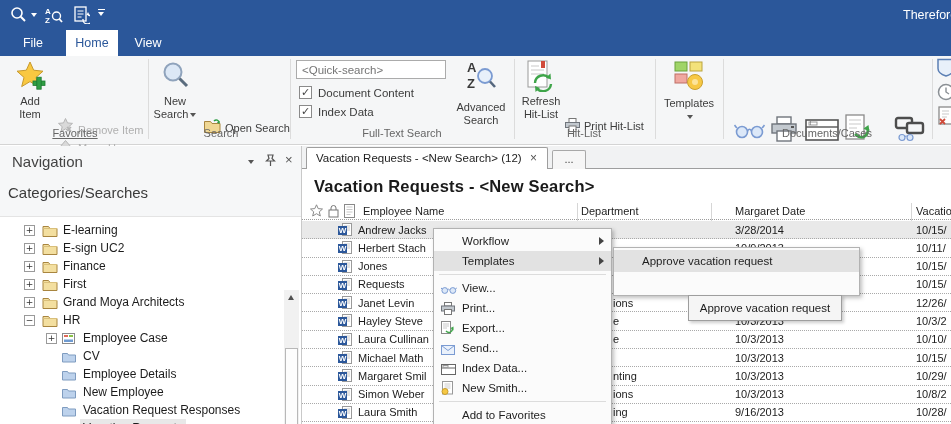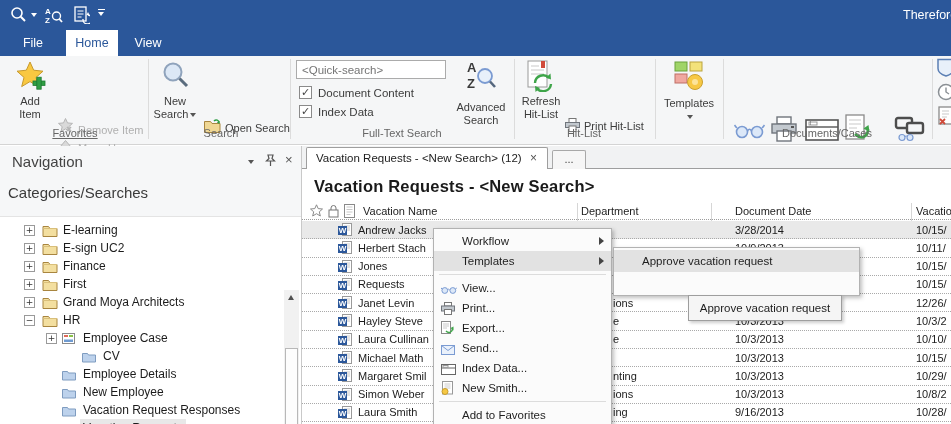--- a/index.html
+++ b/index.html
@@ -366,21 +366,21 @@
           <div class="trow" style="top: 112px;">
             <span class="expander" style="left: 46px;">+</span>
             <span class="ticon" style="left: 62px;"><svg width="13" height="13" viewBox="0 0 13 13">
                 <rect x="0.5" y="1.5" width="12" height="10" fill="#fff" stroke="#8a8a8a"></rect>
                 <rect x="2" y="3" width="4" height="2" fill="#e06a5a"></rect>
                 <rect x="7" y="3" width="4" height="2" fill="#8bc34a"></rect>
                 <rect x="2" y="7.5" width="9" height="2.5" fill="#6f9bd1"></rect>
               </svg></span>
             <span class="tlabel" style="left: 80px;">Employee Case</span>
           </div>
-          <div class="trow" style="top: 130px; margin-left: 20px;">
+          <div class="trow" style="top: 130px;">
             <span class="ticon" style="left: 62px;"><svg width="14" height="11" viewBox="0 0 14 11">
                 <path d="M0.5 1.5h5l1 1.5h7v7H0.5z" fill="#bdd2ec" stroke="#7f9cc0"></path>
               </svg></span>
             <span class="tlabel" style="left: 80px;">CV</span>
           </div>
           <div class="trow" style="top: 148px;">
             <span class="ticon" style="left: 62px;"><svg width="14" height="11" viewBox="0 0 14 11">
                 <path d="M0.5 1.5h5l1 1.5h7v7H0.5z" fill="#bdd2ec" stroke="#7f9cc0"></path>
               </svg></span>
             <span class="tlabel" style="left: 80px;">Employee Details</span>
@@ -431,23 +431,23 @@
             <path d="M6.5 0.8l1.7 3.8 4.3 0.4-3.2 2.8 1 4.2-3.8-2.3-3.8 2.3 1-4.2L0.5 5l4.3-0.4z" fill="none" stroke="#8a8a8a"></path>
           </svg></span>
       <span class="hcol" style="left:26px;top:1px;"><svg width="11" height="14" viewBox="0 0 11 14">
             <rect x="1" y="6" width="9" height="7" fill="#fff" stroke="#777"></rect>
             <path d="M3 6V4a2.5 2.5 0 0 1 5 0v2" fill="none" stroke="#777"></path>
           </svg></span>
       <span class="hcol" style="left:42px;top:1px;"><svg width="11" height="14" viewBox="0 0 11 14">
             <rect x="0.5" y="0.5" width="10" height="13" fill="#fff" stroke="#8a8a8a"></rect>
             <path d="M2.5 3h6M2.5 5.5h6M2.5 8h6M2.5 10.5h4" stroke="#c9c9c9"></path>
           </svg></span>
-      <span class="hcol" style="left:61px;">Vacation Name</span>
+      <span class="hcol" style="left:61px;">Employee Name</span>
       <span class="hcol" style="left:279px;">Department</span>
-      <span class="hcol" style="left:433px;">Document Date</span>
+      <span class="hcol" style="left:433px;">Margaret Date</span>
       <span class="hcol" style="left:614px;width:35px;overflow:hidden;">Vacation</span>
     </div>
     <div class="vline" style="left:275px;"></div>
     <div class="vline" style="left:409px;"></div>
     <div class="vline" style="left:609px;"></div>
     <div class="lrows" id="hitrows">
         <div class="lrow sel">
           <span class="cell c-ico"><svg width="14" height="13" viewBox="0 0 14 13">
               <rect x="4.5" y="0.5" width="9" height="12" fill="#fff" stroke="#9a9a9a"></rect>
               <path d="M6 3h6M6 5h6M6 7h6" stroke="#c9c9c9"></path>

